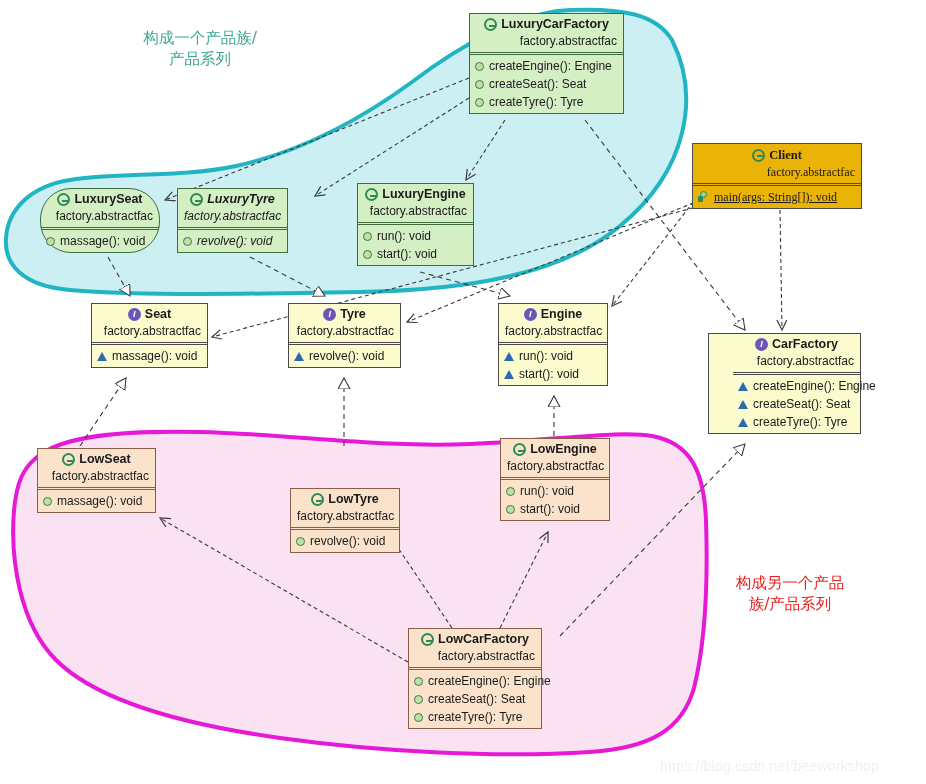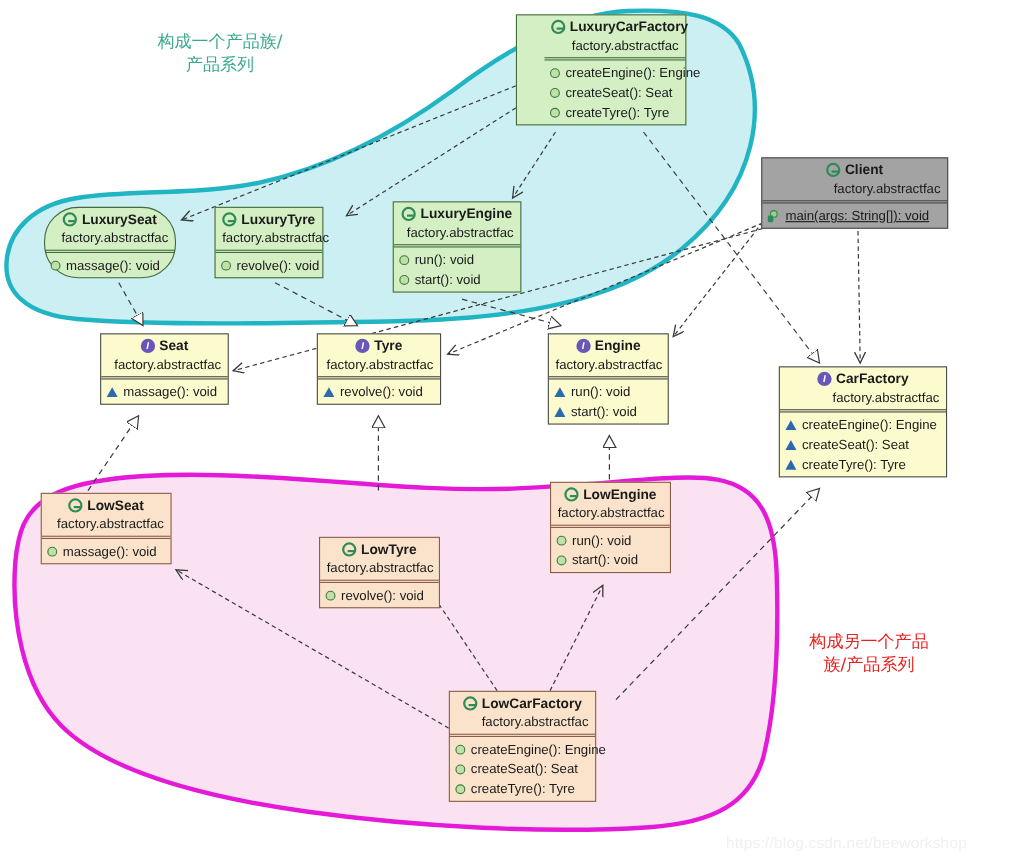--- a/index.html
+++ b/index.html
@@ -25,21 +25,21 @@
 
   
   .c-green{background:#d4efc4;border-color:#3f6b3f;}
   .c-green .sep{border-top-color:#3f6b3f;}
   
   .c-yellow{background:#fbfbcd;border-color:#4a4a4a;}
   
   .c-tan{background:#fbe3cb;border-color:#8a5c4a;}
   .c-tan .sep{border-top-color:#8a5c4a;}
   
-  .c-client{background:#a3a3a3;border-color:#4a4a4a;}
+  .c-client{background:#eab308;border-color:#4a4a4a;font-family:Liberation Serif, serif;}
 
   
   .ico{display:inline-block;vertical-align:middle;margin-right:4px;}
   .ico-class{width:13px;height:13px;border:2px solid #2e8b57;border-radius:50%;
              position:relative;box-sizing:border-box;display:inline-block;}
   .ico-class::after{content:"";position:absolute;left:3px;top:4.5px;width:6px;height:2px;
              background:#2e8b57;}
   .ico-iface{width:13px;height:13px;border-radius:50%;background:#6a55b8;
              color:#fff;font-size:9px;font-weight:bold;line-height:13px;
              text-align:center;display:inline-block;font-style:italic;}
@@ -113,21 +113,21 @@
 
       <path d="M 408 662 L 160 518" stroke-dasharray="4,3" marker-end="url(#openArrow)"></path>
       <path d="M 452 628 L 382 524" stroke-dasharray="4,3" marker-end="url(#openArrow)"></path>
       <path d="M 500 628 L 548 532" stroke-dasharray="4,3" marker-end="url(#openArrow)"></path>
 
       <path d="M 560 636 L 745 444" stroke-dasharray="5,4" marker-end="url(#hollowTri)"></path>
     </g>
   </svg>
 
   <div id="boxes">
-      <div class="uml c-green" style="left: 469px; top: 13px; width: 155px; padding-left: 25px;">
+      <div class="uml c-green" style="left: 469px; top: 13px; width: 155px;">
         <div class="hdr"><span class="ico ico-class"></span><span class="t">LuxuryCarFactory</span></div>
         <div class="pkg">factory.abstractfac</div>
         <div class="sep"></div>
         <div class="sep" style="margin-top: 1px;"></div>
         <div class="ops">
           <div class="op">
             <span class="ico-pub"></span>
             <span class="opname">createEngine(): Engine</span>
           </div>
           <div class="op">
@@ -160,21 +160,21 @@
         <div class="pkg">factory.abstractfac</div>
         <div class="sep"></div>
         <div class="sep" style="margin-top: 1px;"></div>
         <div class="ops">
           <div class="op">
             <span class="ico-pub"></span>
             <span class="opname">massage(): void</span>
           </div>
         </div>
       </div>
-      <div class="uml c-green" style="left: 195px; top: 188px; width: 99px;">
+      <div class="uml c-green" style="left: 177px; top: 188px; width: 111px; font-style: italic;">
         <div class="hdr"><span class="ico ico-class"></span><span class="t">LuxuryTyre</span></div>
         <div class="pkg">factory.abstractfac</div>
         <div class="sep"></div>
         <div class="sep" style="margin-top: 1px;"></div>
         <div class="ops">
           <div class="op">
             <span class="ico-pub"></span>
             <span class="opname">revolve(): void</span>
           </div>
         </div>
@@ -228,21 +228,21 @@
           <div class="op">
             <span class="ico-abs"></span>
             <span class="opname">run(): void</span>
           </div>
           <div class="op">
             <span class="ico-abs"></span>
             <span class="opname">start(): void</span>
           </div>
         </div>
       </div>
-      <div class="uml c-yellow" style="left: 708px; top: 333px; width: 153px;">
+      <div class="uml c-yellow" style="left: 708px; top: 333px; width: 153px; padding-left: 24px;">
         <div class="hdr"><span class="ico ico-iface">I</span><span class="t">CarFactory</span></div>
         <div class="pkg">factory.abstractfac</div>
         <div class="sep"></div>
         <div class="sep" style="margin-top: 1px;"></div>
         <div class="ops">
           <div class="op">
             <span class="ico-abs"></span>
             <span class="opname">createEngine(): Engine</span>
           </div>
           <div class="op">

